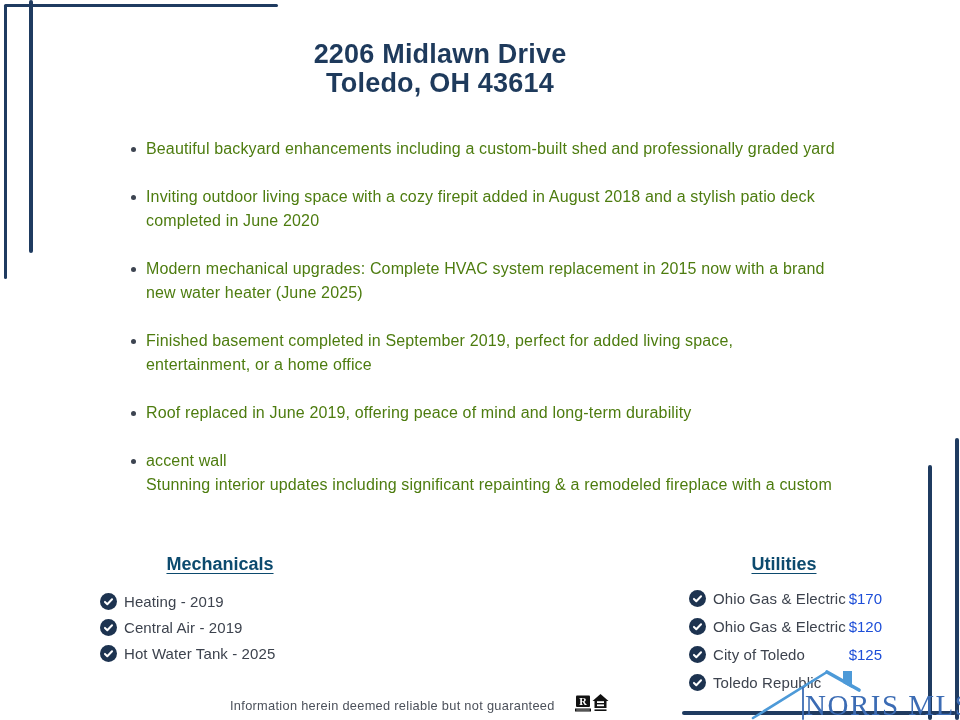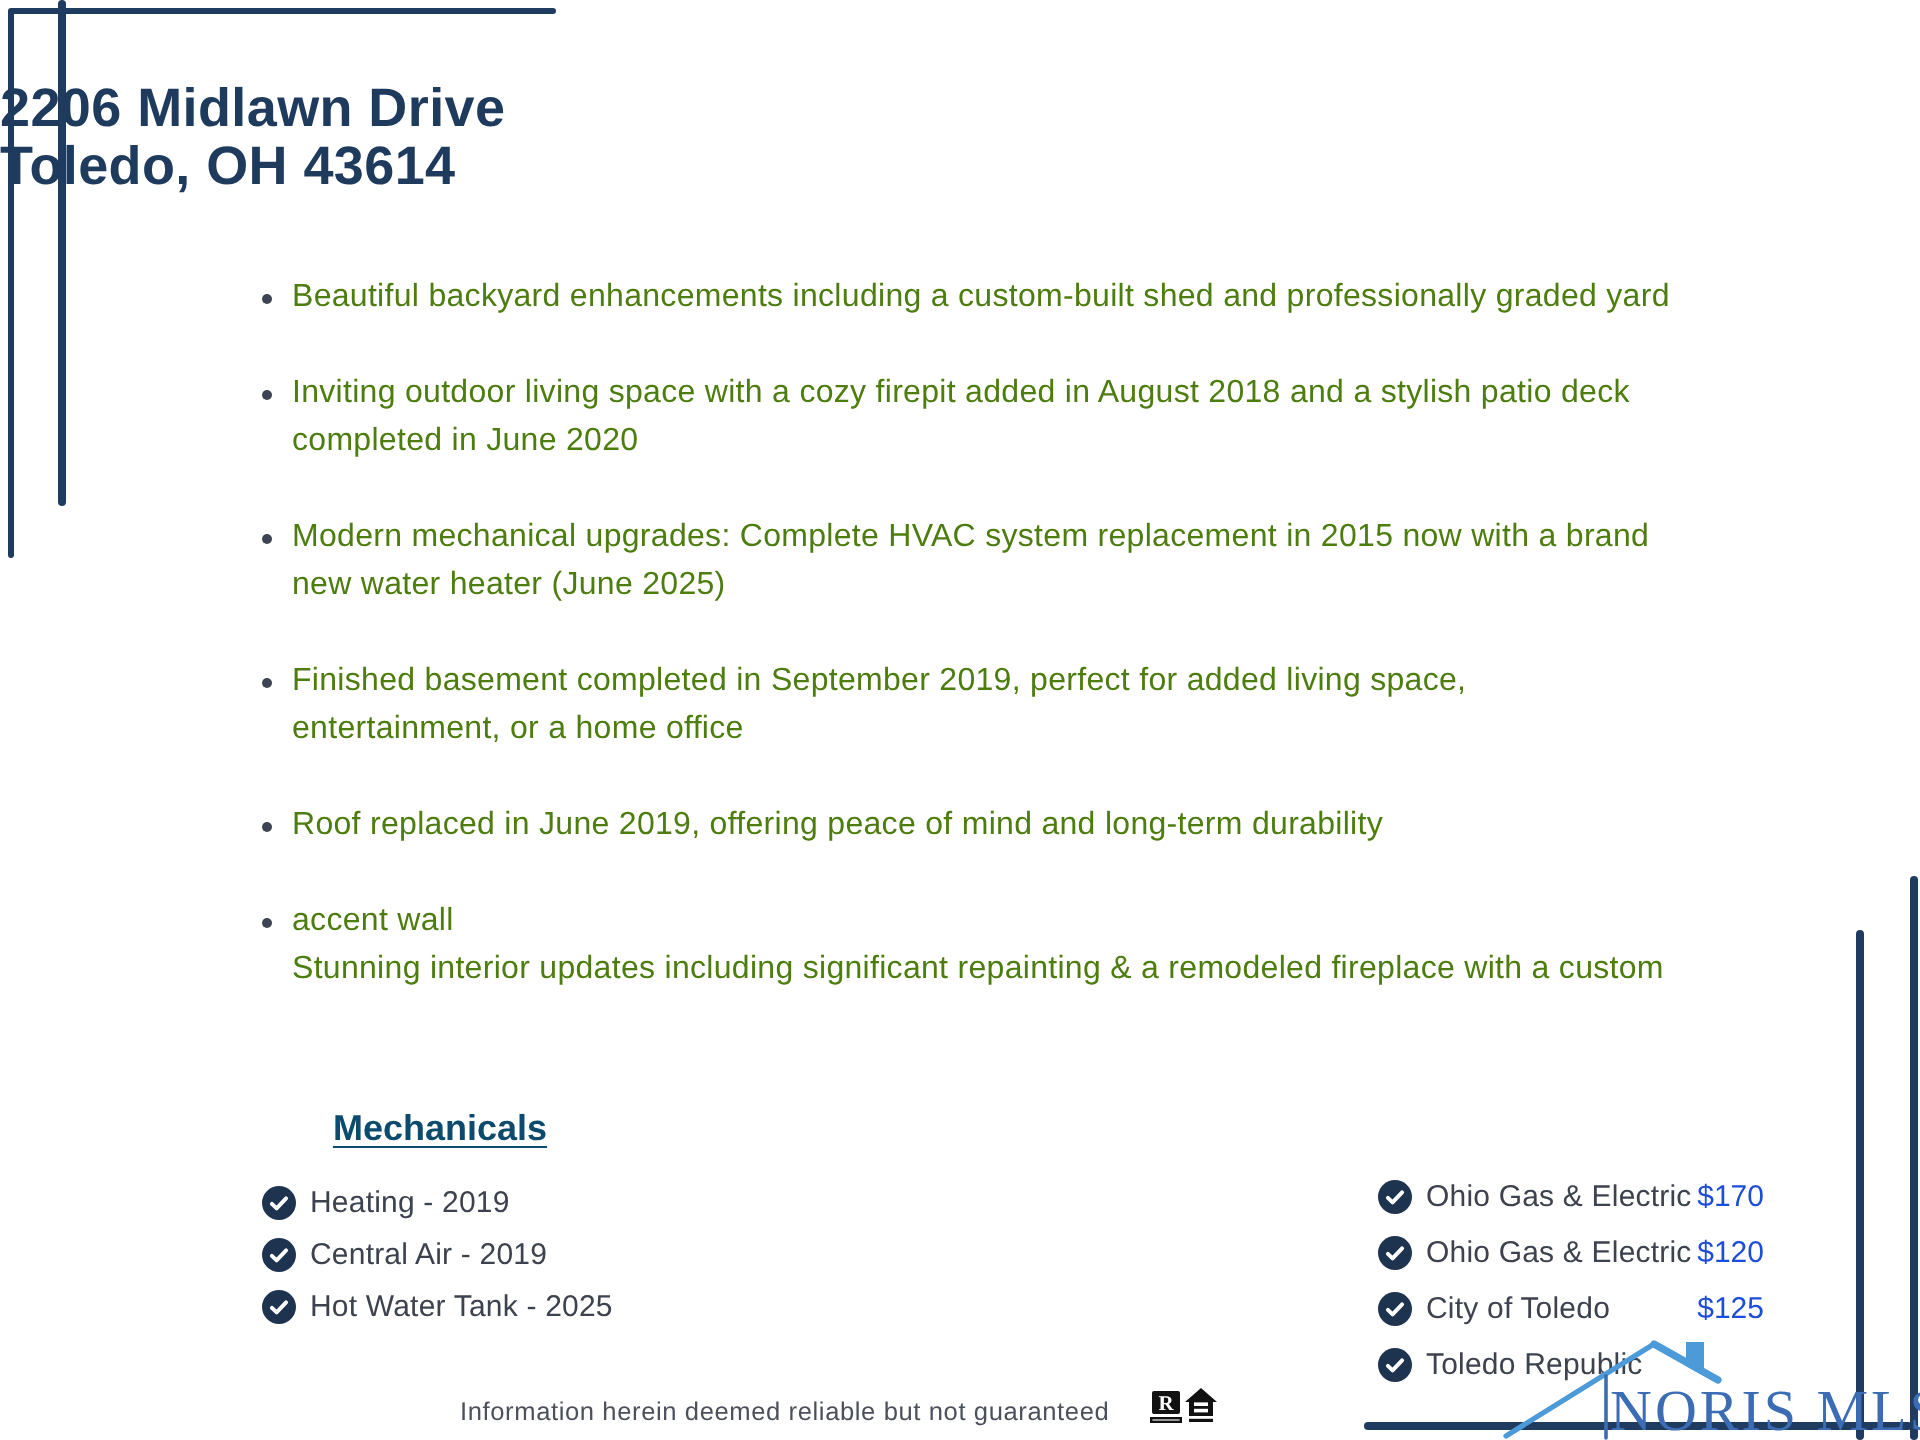--- a/index.html
+++ b/index.html
@@ -11,21 +11,21 @@
   
   .deco { position:absolute; background:#1f3b60; border-radius:3px; }
   .tl-h      { left:4px;   top:4px;   width:274px; height:3px;  }
   .tl-v-out  { left:4px;   top:5px;   width:3px;   height:274px;}
   .tl-v-in   { left:29px;  top:0;     width:4px;   height:253px;}
   .br-h      { left:682px; top:711px; width:274px; height:4px;  }
   .br-v-in   { left:928px; top:465px; width:4px;   height:255px;}
   .br-v-out  { left:955px; top:438px; width:4px;   height:282px;}
   
   .title {
-    position:absolute; left:0; top:40px; width:880px; 
+    position:absolute; left:0; top:40px; width:880px; text-align:center;
     color:#1e3a5c; font-size:27px; font-weight:bold; line-height:29px;
     letter-spacing:0.2px;
   }
   
   .features { position:absolute; left:128px; top:137px; width:730px; list-style:none; }
   .features li { position:relative; padding-left:18px; margin-bottom:24px; }
   .features .dot {
     position:absolute; left:3px; top:10px; width:5px; height:5px;
     border-radius:50%; background:#3d4451;
   }
@@ -34,21 +34,21 @@
     white-space:nowrap;
   }
   
   .col-heading {
     position:absolute; text-align:center; font-size:18px; font-weight:bold;
     color:#0c4a6e; text-decoration:underline; text-underline-offset:3px;
   }
   .mech-heading { left:105px; top:554px; width:230px; }
   .util-heading { left:686px; top:554px; width:196px; }
   .check-list { position:absolute; list-style:none; }
-  .mech-list  { left:123px; top:588px; width:260px; }
+  .mech-list  { left:92px; top:588px; width:260px; }
   .mech-list li { height:26px; }
   .util-list  { left:686px; top:584px; width:196px; }
   .util-list li { height:28px; }
   .check-list li { display:flex; align-items:center; }
   .mech-list li { padding-left:8px; }
   .util-list li { padding-left:3px; }
   .check-ic { width:17px; height:17px; flex:0 0 17px; }
   .check-list .lbl {
     margin-left:7px; font-size:15px; color:#3d434e; letter-spacing:0.1px;
     white-space:nowrap;
@@ -133,20 +133,21 @@
     </li>
     <li>
       <svg class="check-ic" viewBox="0 0 24 24">
           <circle cx="12" cy="12" r="12" fill="#1d3350"></circle>
           <path d="M7 12.6 L10.3 15.8 L17 8.8" fill="none" stroke="#ffffff" stroke-width="2.8" stroke-linecap="round" stroke-linejoin="round"></path>
         </svg>
       <span class="lbl">Hot Water Tank - 2025</span>
     </li>
   </ul>
 
+  <div class="col-heading util-heading">Utilities</div>
   <ul class="check-list util-list">
     <li>
       <svg class="check-ic" viewBox="0 0 24 24">
           <circle cx="12" cy="12" r="12" fill="#1d3350"></circle>
           <path d="M7 12.6 L10.3 15.8 L17 8.8" fill="none" stroke="#ffffff" stroke-width="2.8" stroke-linecap="round" stroke-linejoin="round"></path>
         </svg>
       <span class="lbl">Ohio Gas &amp; Electric</span>
       <span class="amt">$170</span>
     </li>
     <li>

